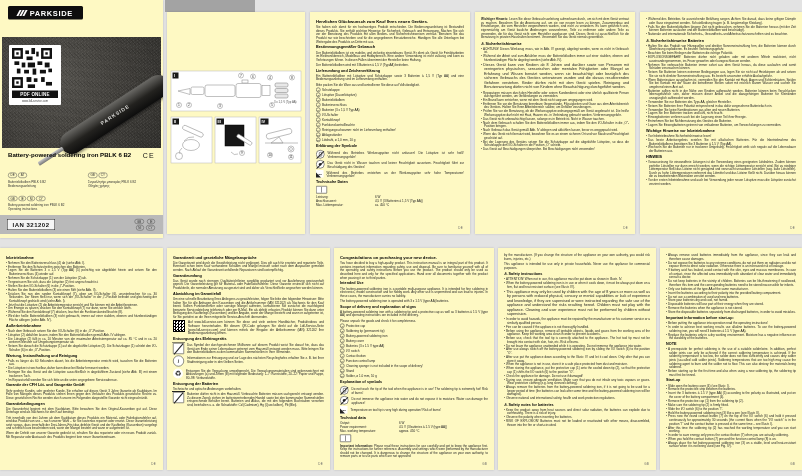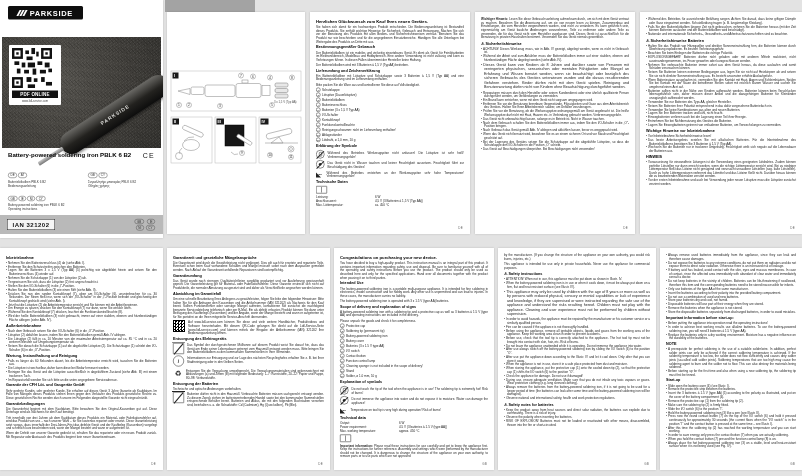--- a/index.html
+++ b/index.html
@@ -1,19 +1,19 @@
 <!DOCTYPE html>
 <html><head>
 <meta charset="utf-8">
 <style>
   html,body{margin:0;padding:0;}
   body{width:802px;height:476px;background:#e3e3e3;position:relative;overflow:hidden;
        font-family:"Liberation Sans",sans-serif;}
   .topband{position:absolute;left:165px;top:0;width:90px;height:12px;background:#a3a3a3;}
-  .page{position:absolute;background:#ffffff;box-shadow:0 0 2px rgba(0,0,0,.18);overflow:hidden;}
+  .page{position:absolute;background:#fef9c3;box-shadow:0 0 2px rgba(0,0,0,.18);overflow:hidden;}
   .inner{position:absolute;left:0;top:0;transform:scale(.5);transform-origin:0 0;box-sizing:border-box;overflow:hidden;}
   
   .txt{font-size:6.1px;line-height:1.18;color:#222;padding:10px 12px 0 12px;}
   .hd{font-weight:bold;font-size:7.5px;margin:4.5px 0 1.5px;color:#000;}
   .hd.big{font-size:8.4px;}
   .warn{margin-right:2px;font-size:8px;}
   .p{margin:0 0 3px;text-align:justify;}
   .li{padding-left:6px;text-indent:-6px;margin-bottom:.6px;text-align:justify;}
   .li.em{font-size:7.4px;line-height:1.22;margin:2px 0;}
   .dot{margin-right:2px;}

